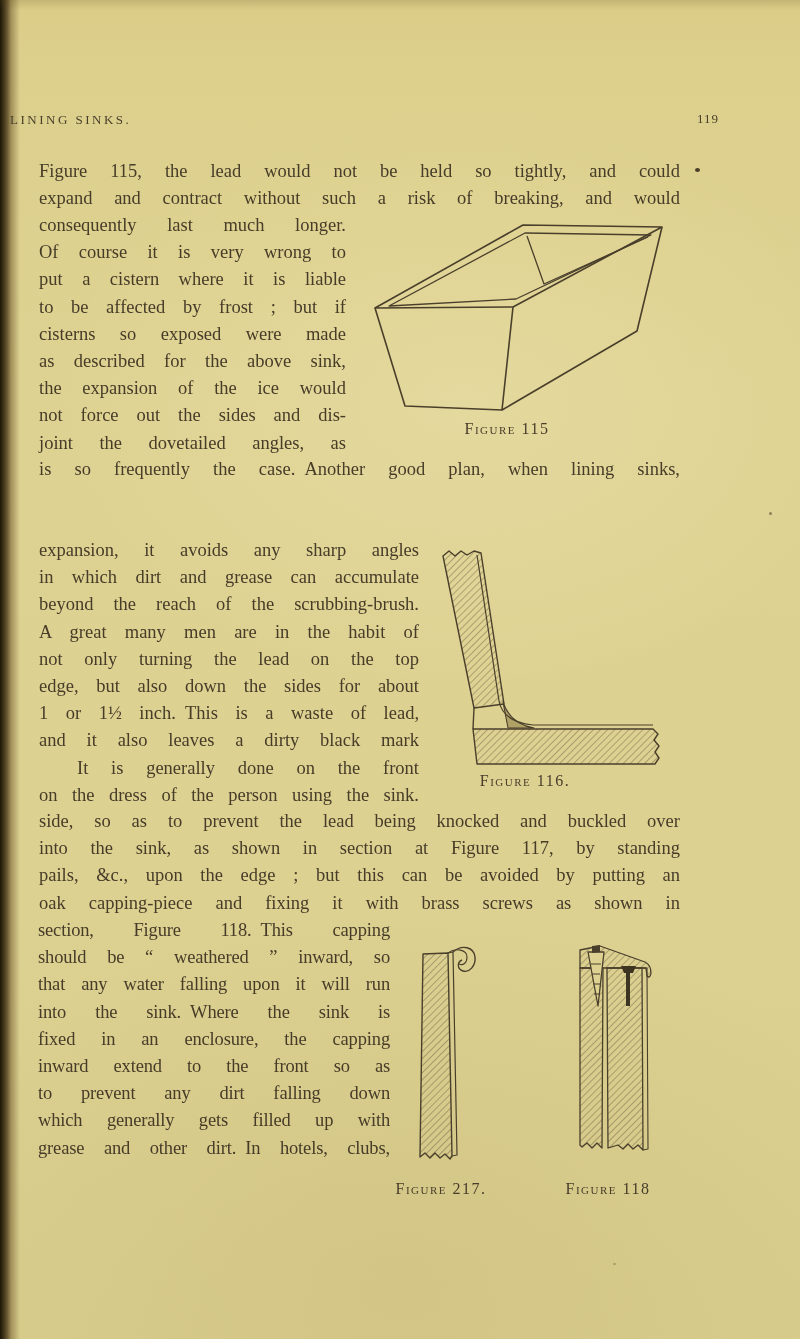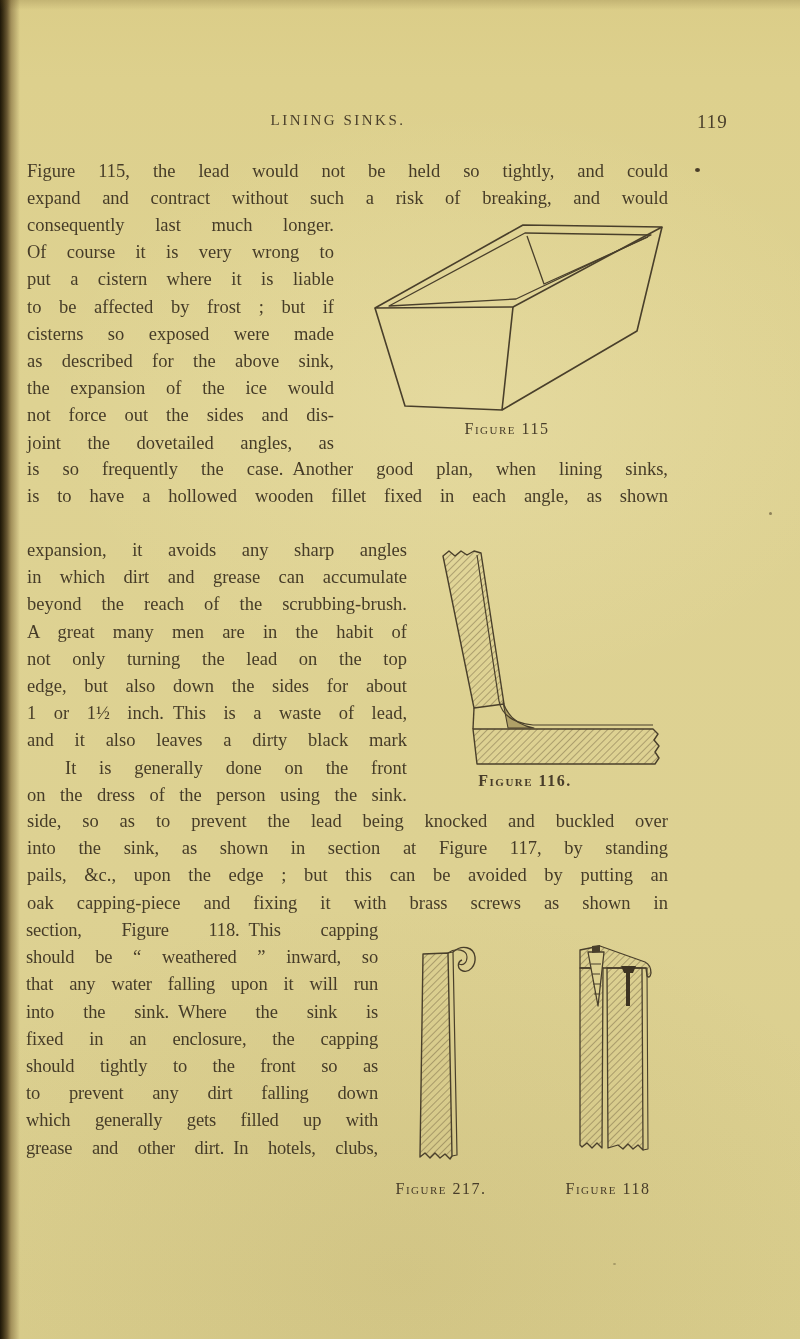--- a/index.html
+++ b/index.html
@@ -14,40 +14,40 @@
   }
   .gutter {
     position:absolute; left:0; top:0; bottom:0; width:20px;
     background:linear-gradient(90deg, #1d1608 0px, #3a2f15 3px, #675631 7px, #a2905a 11px, rgba(162,144,90,0) 20px);
   }
   .topshade {
     position:absolute; left:0; top:0; right:0; height:10px;
     background:linear-gradient(180deg, rgba(90,70,25,0.18), rgba(0,0,0,0));
   }
   .running-head {
-    position:absolute; top:112px; left:27px; width:622px; text-align:center;
-    font-size:15px; letter-spacing:2.5px; color:#4a3f2b;
+    position:absolute; top:112px; left:10px; width:622px; text-align:left;
+    font-size:13px; letter-spacing:2.5px; color:#4a3f2b;
   }
-  .page-number { position:absolute; top:111px; left:697px; font-size:19px; letter-spacing:1px; color:#4a3f2b; }
-  .block { position:absolute; font-size:18.5px; line-height:27.2px; }
+  .page-number { position:absolute; top:111px; left:697px; font-size:13px; letter-spacing:1px; color:#4a3f2b; }
+  .block { position:absolute; font-size:18.5px; line-height:27.2px;margin-left:12px; }
   .tline { text-align:justify; text-align-last:justify; text-justify:inter-word; height:27.2px; }
   .blockA { top:158px; left:27px; width:641px; }
   .blockB { top:212px; left:27px; width:307px; }
   .blockC { top:456px; left:27px; width:641px; }
   .blockD { top:537px; left:27px; width:380px; }
   .blockE { top:808px; left:27px; width:641px; }
   .blockF { top:917px; left:26px; width:352px; letter-spacing:-0.15px; }
   .indent { padding-left:38px; }
   .figure { position:absolute; }
   .fig-caption {
     position:absolute; width:200px; text-align:center;
     font-size:16px; font-variant:small-caps; letter-spacing:1.5px; color:#483d2a;
   }
   .cap115 { top:420px; left:407px; }
-  .cap116 { top:772px; left:425px;font-weight:bold; }
+  .cap116 { top:772px; left:425px; }
   .cap117 { top:1180px; left:341px; }
   .cap118 { top:1180px; left:508px; }
   .f115 { left:370px; top:220px; }
   .f116 { left:437px; top:546px; }
   .f117 { left:416px; top:944px; }
   .f118 { left:574px; top:942px; }
   .speck { position:absolute; background:#4a3e28; border-radius:50%; }
   .speck1 { left:695px; top:168px; width:5px; height:4px; }
   .speck2 { left:769px; top:512px; width:3px; height:3px; opacity:.55; }
   .speck3 { left:613px; top:1263px; width:3px; height:2px; opacity:.35; }
@@ -87,21 +87,20 @@
         <path d="M157,16 L174,64 L278,17" stroke-width="1.3"></path>
         <path d="M5,88 L35,186 L132,190 L143,87"></path>
         <path d="M132,190 L267,111 L292,7"></path>
       </g>
     </svg>
   </div>
   <div class="fig-caption cap115">Figure 115</div>
 
   <div class="block blockC">
     <div class="tline">is so frequently the case. Another good plan, when lining sinks,</div>
-    <div class="tline">is to have a hollowed wooden fillet fixed in each angle, as shown</div>
   </div>
 
   <div class="block blockD">
     <div class="tline">expansion, it avoids any sharp angles</div>
     <div class="tline">in which dirt and grease can accumulate</div>
     <div class="tline">beyond the reach of the scrubbing-brush.</div>
     <div class="tline">A great many men are in the habit of</div>
     <div class="tline">not only turning the lead on the top</div>
     <div class="tline">edge, but also down the sides for about</div>
     <div class="tline">1 or 1½ inch. This is a waste of lead,</div>
@@ -135,21 +134,21 @@
     <div class="tline">pails, &amp;c., upon the edge ; but this can be avoided by putting an</div>
     <div class="tline">oak capping-piece and fixing it with brass screws as shown in</div>
   </div>
 
   <div class="block blockF">
     <div class="tline">section, Figure 118. This capping</div>
     <div class="tline">should be “ weathered ” inward, so</div>
     <div class="tline">that any water falling upon it will run</div>
     <div class="tline">into the sink. Where the sink is</div>
     <div class="tline">fixed in an enclosure, the capping</div>
-    <div class="tline">should tightly to the front so as</div>
+    <div class="tline">inward extend to the front so as</div>
     <div class="tline">to prevent any dirt falling down</div>
     <div class="tline">which generally gets filled up with</div>
     <div class="tline">grease and other dirt. In hotels, clubs,</div>
   </div>
 
   <div class="figure f117">
     <svg width="64" height="222" viewBox="0 0 64 222">
       <defs>
         <pattern id="h117" width="5" height="5" patternUnits="userSpaceOnUse" patternTransform="rotate(45)">
           <line x1="0" y1="0" x2="0" y2="5" stroke="#5a4c31" stroke-width="0.9" opacity="0.85"></line>

